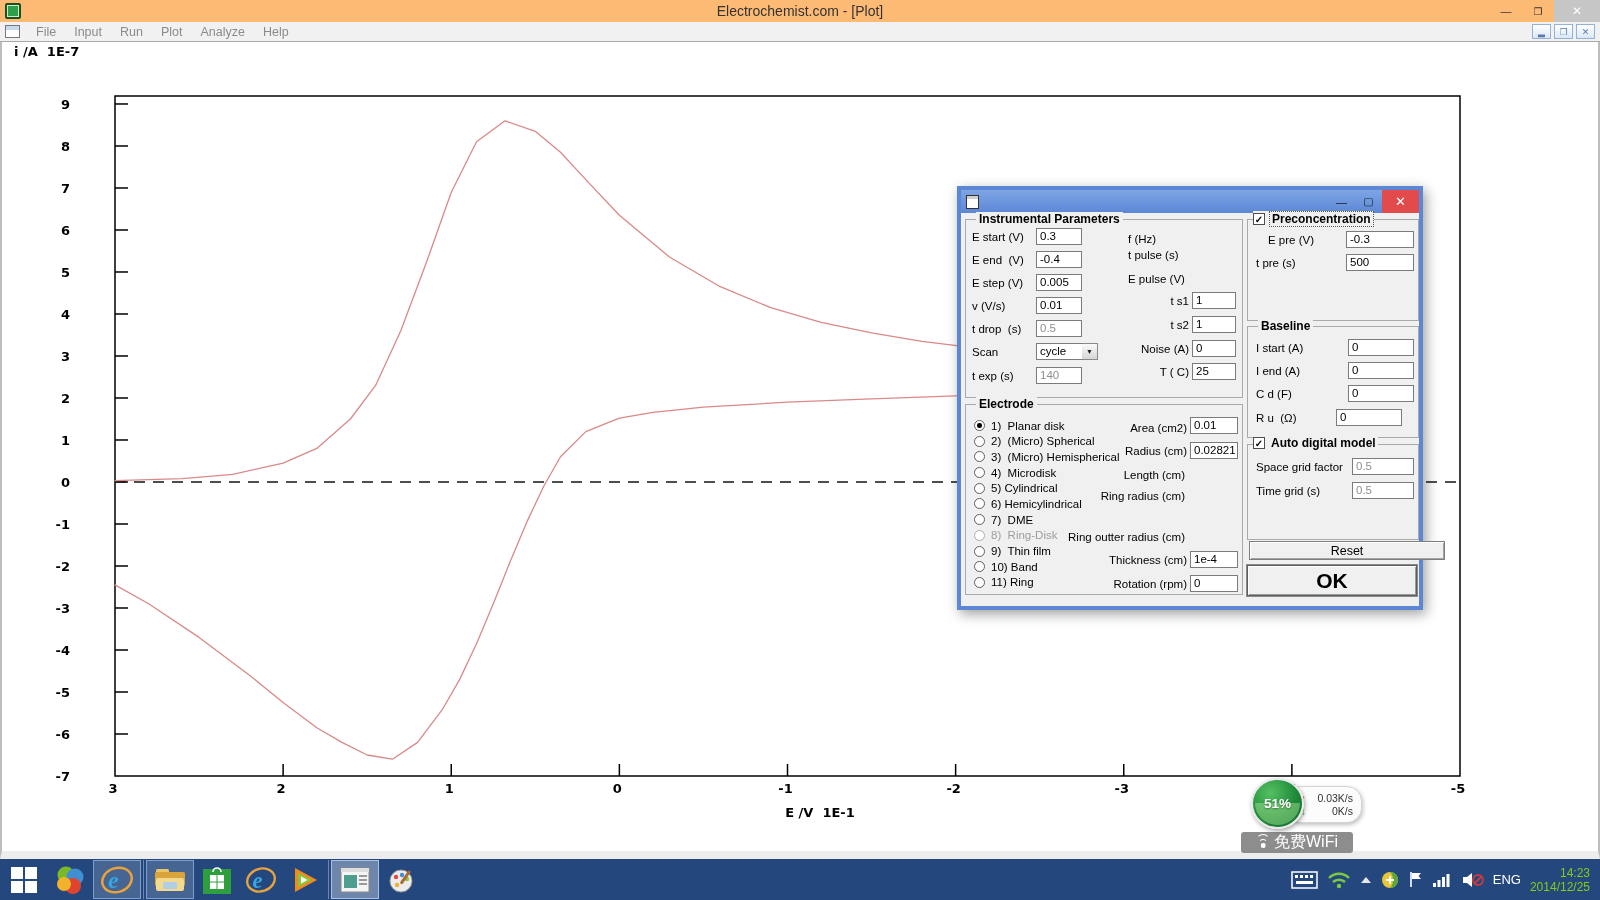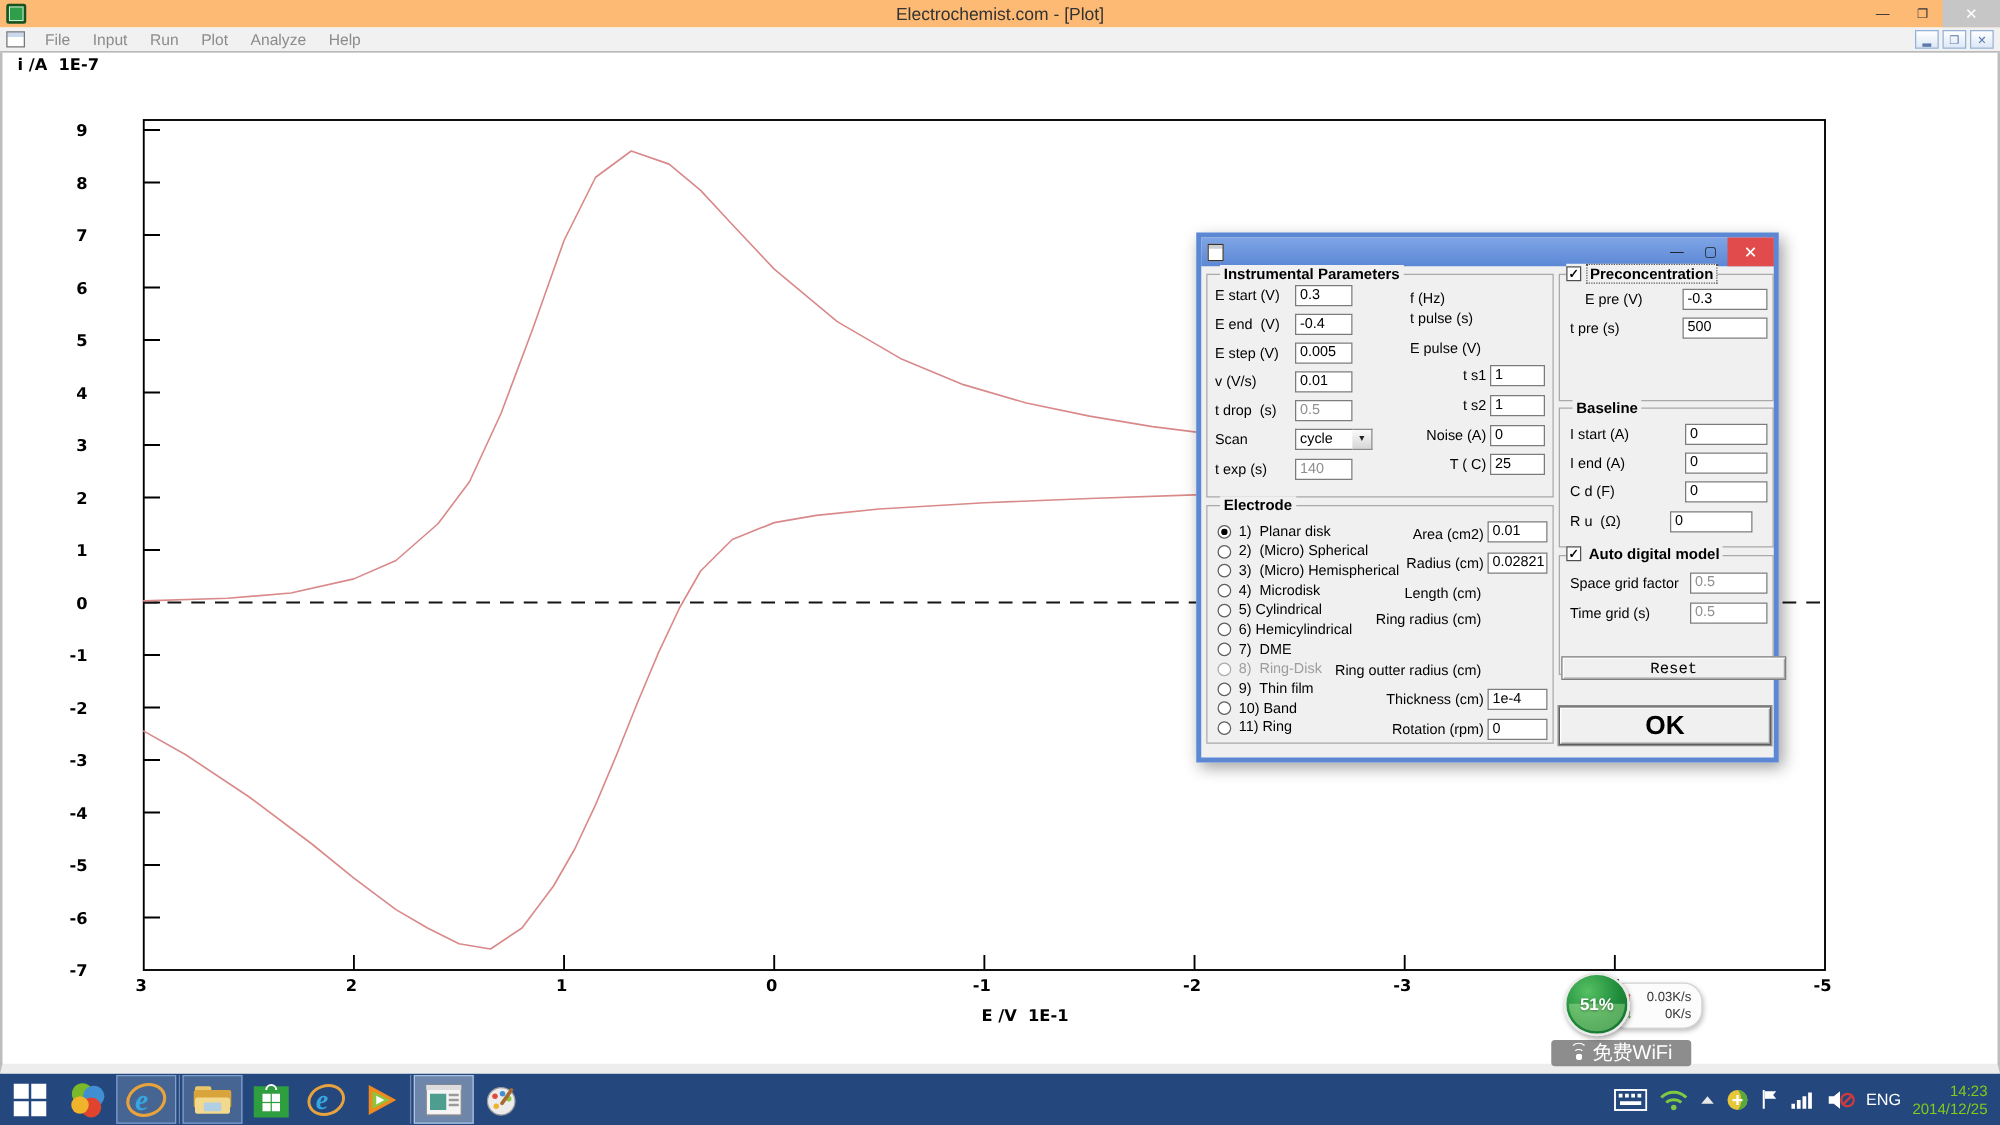--- a/index.html
+++ b/index.html
@@ -362,21 +362,21 @@
         <div class="frow" style="left:8px;top:13px;right:4px;">
             <span class="flabel" style="flex:1;">Space grid factor</span>
             <span class="tbox gray" style="width:62px;">0.5</span>
           </div>
         <div class="frow" style="left:8px;top:37px;right:4px;">
             <span class="flabel" style="flex:1;">Time grid (s)</span>
             <span class="tbox gray" style="width:62px;">0.5</span>
           </div>
       </div>
 
-      <div class="btn" style="left:288px;top:312px;width:180px;height:19px;font-family:Liberation Mono, monospace;">Reset</div>
+      <div class="btn" style="left:288px;top:328px;width:196px;height:19px;">Reset</div>
       <div class="btn btn-ok" style="left:286px;top:352px;width:170px;height:31px;">OK</div>
     </div>
   </div>
 
   <div class="speed-pill">
     <div class="speed-row">
         <span class="arrow-up">↑</span>
         <span class="val">0.03K/s</span>
       </div>
     <div class="speed-row">

